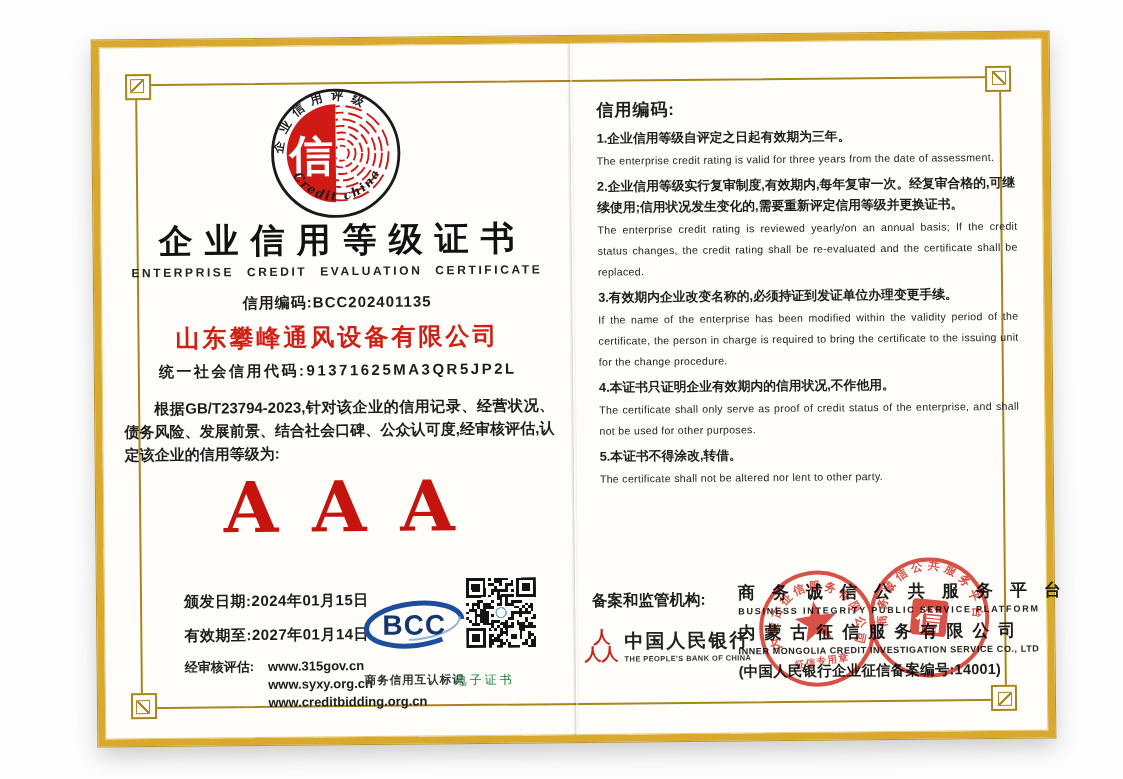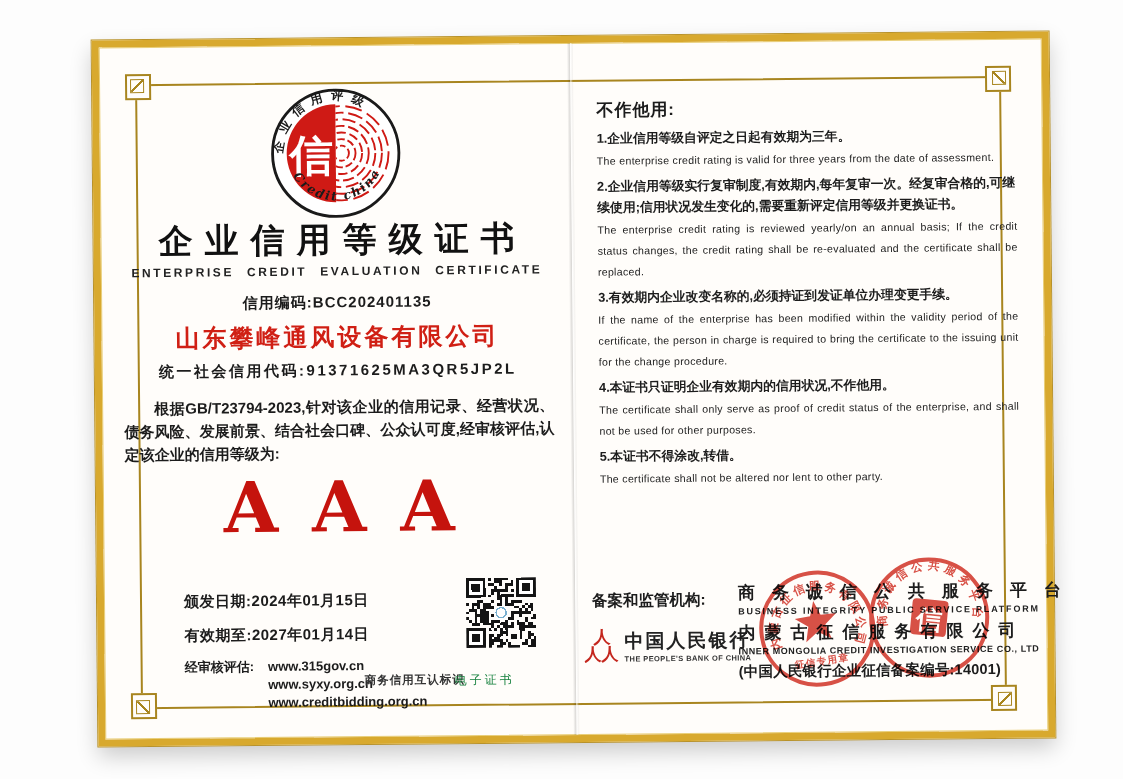--- a/index.html
+++ b/index.html
@@ -128,20 +128,29 @@
 
       <div class="abs query">
         <div>经审核评估:</div>
         <div class="urls">
           <div>www.315gov.cn</div>
           <div>www.syxy.org.cn</div>
           <div>www.creditbidding.org.cn</div>
         </div>
       </div>
 
+      <div class="abs bcc">
+        <svg viewBox="0 0 104 60" width="104" height="60">
+          <g transform="rotate(-6 52 30)">
+            <ellipse cx="52" cy="30" rx="48" ry="21" fill="none" stroke="#1d4e9c" stroke-width="5" stroke-dasharray="215 40" stroke-dashoffset="-30"></ellipse>
+            <ellipse cx="54" cy="27" rx="44" ry="18" fill="none" stroke="#8fb4dd" stroke-width="2" stroke-dasharray="60 180"></ellipse>
+          </g>
+          <text x="52" y="40" text-anchor="middle" font-size="28" font-weight="bold" fill="#14356e" font-family="Liberation Sans,sans-serif" letter-spacing="1">BCC</text>
+        </svg>
+      </div>
       <div class="abs bcc-cap">商务信用互认标识</div>
 
       <div class="abs qr">
         <svg viewBox="0 0 25 25" width="70" height="70" shape-rendering="crispEdges">
             <rect x="8" y="0" width="1" height="1" fill="#141414"></rect>
             <rect x="10" y="0" width="1" height="1" fill="#141414"></rect>
             <rect x="11" y="0" width="1" height="1" fill="#141414"></rect>
             <rect x="12" y="0" width="1" height="1" fill="#141414"></rect>
             <rect x="13" y="0" width="1" height="1" fill="#141414"></rect>
             <rect x="14" y="0" width="1" height="1" fill="#141414"></rect>
@@ -361,21 +370,21 @@
             <rect x="1" y="19" width="5" height="5" fill="#ffffff"></rect>
             <rect x="2" y="20" width="3" height="3" fill="#141414"></rect>
             <rect x="10" y="10" width="5" height="5" fill="#ffffff"></rect>
             <circle cx="12.5" cy="12.5" r="1.8" fill="none" stroke="#7ab0d0" stroke-width="0.5"></circle>
           </svg>
       </div>
       <div class="abs qr-cap">电子证书</div>
     </div>
 
     <div class="page page-right">
-      <div class="abs instr-head">不作他用:</div>
+      <div class="abs instr-head">信用编码:</div>
 
       <div class="abs instr">
         <div class="item">
           <p class="zh">1.企业信用等级自评定之日起有效期为三年。</p>
           <p class="en">The enterprise credit rating is valid for three years from the date of assessment.</p>
         </div>
         <div class="item">
           <p class="zh">2.企业信用等级实行复审制度,有效期内,每年复审一次。经复审合格的,可继续使用;信用状况发生变化的,需要重新评定信用等级并更换证书。</p>
           <p class="en">The enterprise credit rating is reviewed yearly/on an annual basis; If the credit status changes, the credit rating shall be re-evaluated and the certificate shall be replaced.</p>
         </div>

